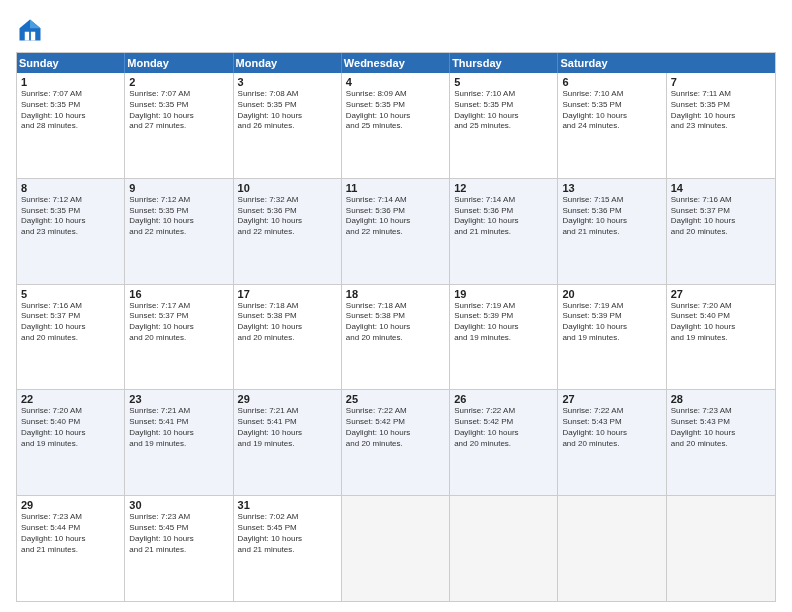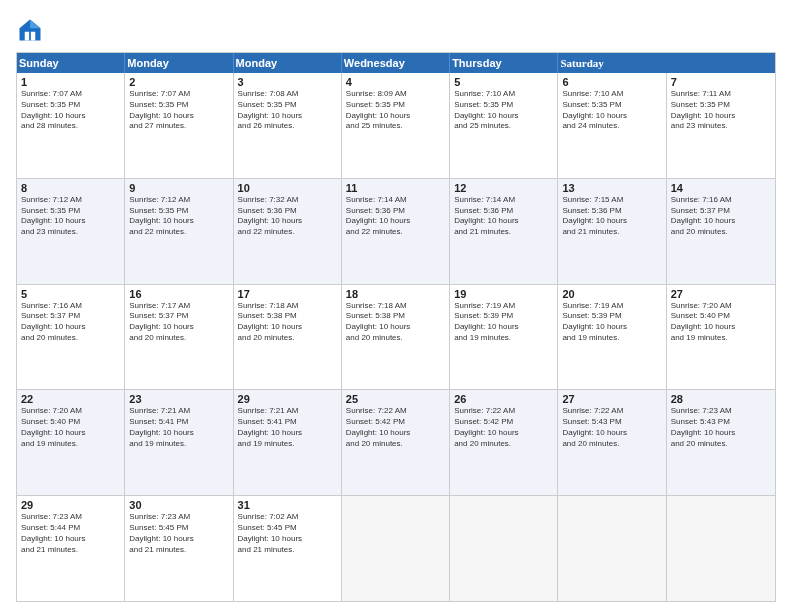--- a/index.html
+++ b/index.html
@@ -63,21 +63,21 @@
       background: #2a6db5;
     }
     .cal-header-cell {
       color: #fff;
       font-size: 11px;
       font-weight: bold;
       text-align: left;
       padding: 4px 2px;
       border-right: 1px solid #4a8ad4;
     }
-    .cal-header-cell:last-child { border-right: none; font-family: Liberation Serif, serif; }
+    .cal-header-cell:last-child { border-right: none; }
     .cal-body {
       flex: 1;
       display: flex;
       flex-direction: column;
     }
     .cal-week {
       flex: 1;
       display: grid;
       grid-template-columns: repeat(7, 1fr);
       border-top: 1px solid #ccc;

